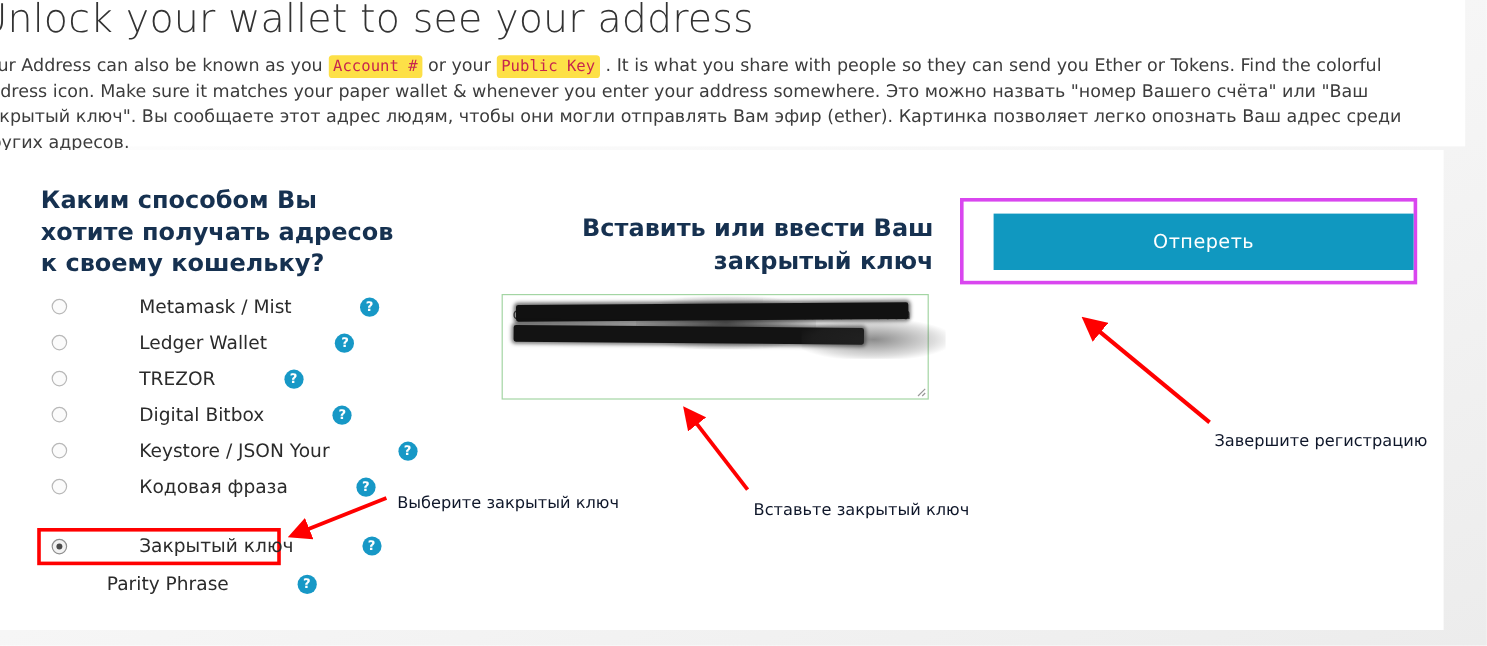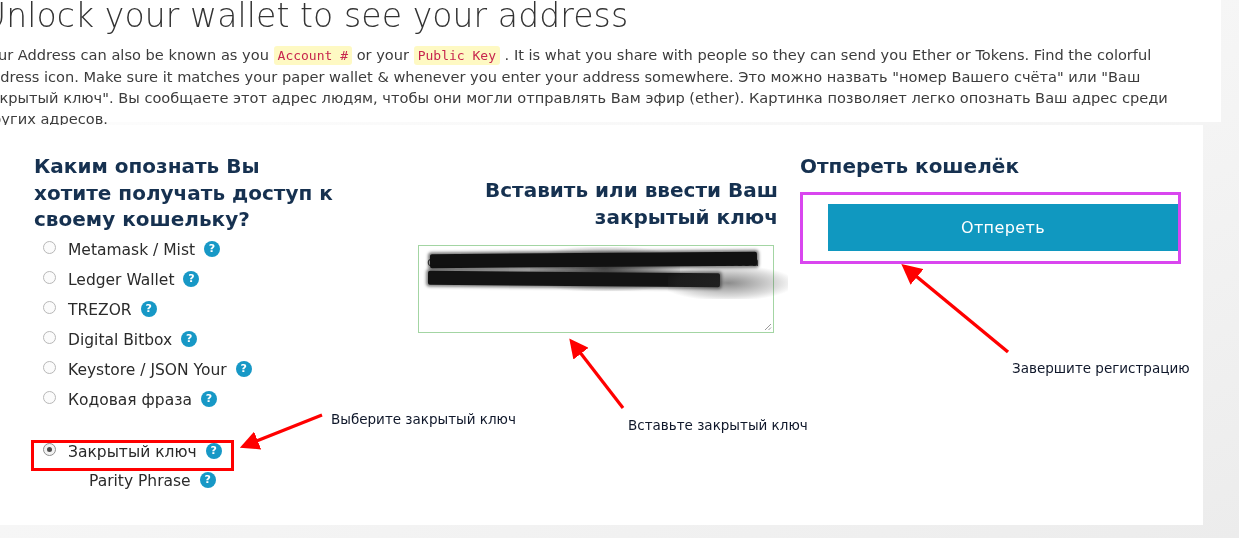--- a/index.html
+++ b/index.html
@@ -49,21 +49,21 @@
     width: 1225px;
     font-size: 14.6px;
     line-height: 21px;
     color: #3c3c3c;
     font-weight: 400;
   }
   .code-chip {
     font-family: "DejaVu Sans Mono", "Liberation Mono", monospace;
     font-size: 13px;
     color: #c7254e;
-    background: #fef9c3;
+    background: #fde047;
     padding: 2px 4px;
     border-radius: 3px;
     white-space: nowrap;
   }
 
   
   .content-card {
     position: absolute;
     left: -18px;
     top: 125px;
@@ -101,22 +101,24 @@
     font-family: "DejaVu Sans", "Liberation Sans", sans-serif;
   }
   .col-heading.mid { line-height: 27px; text-align: right; }
 
   
   .radio-list {
     margin-top: 6px;
   }
   .radio-row {
     display: flex;
+    align-items: center;
     height: 30px;
     padding-left: 9px;
+    gap: 48px;
   }
   .radio-row.selected-wrap {
     border: 3px solid #ff0000;
     box-sizing: border-box;
     width: 203px;
     height: 31px;
     margin-left: -3px;
     padding-left: 9px;
     margin-top: 19px;
     margin-bottom: 1px;
@@ -286,21 +288,21 @@
       <span class="code-chip">Account #</span>
       <span>or your</span>
       <span class="code-chip">Public Key</span>
       <span>. It is what you share with people so they can send you Ether or Tokens. Find the colorful address icon. Make sure it matches your paper wallet &amp; whenever you enter your address somewhere. Это можно назвать "номер Вашего счёта" или "Ваш открытый ключ". Вы сообщаете этот адрес людям, чтобы они могли отправлять Вам эфир (ether). Картинка позволяет легко опознать Ваш адрес среди других адресов.</span>
     </div>
   </div>
 
   <div class="content-card">
 
     <div class="col-left">
-      <div class="col-heading">Каким опознать Вы хотите получать доступ к своему кошельку?</div>
+      <div class="col-heading">Каким способом Вы хотите получать адресов к своему кошельку?</div>
       <div class="radio-list">
           <div class="radio-row">
             <span class="radio-dot"></span>
             <span class="radio-label">Metamask / Mist</span>
             <span class="help-icon">?</span>
           </div>
           <div class="radio-row">
             <span class="radio-dot"></span>
             <span class="radio-label">Ledger Wallet</span>
             <span class="help-icon">?</span>
@@ -345,21 +347,20 @@
         <div class="redaction redact-1"></div>
         <div class="redaction redact-2"></div>
         <div class="redaction smudge-b"></div>
         <svg class="resize-grip" viewBox="0 0 11 11">
           <path d="M10 4 L4 10 M10 7.5 L7.5 10" stroke="#999" stroke-width="1" fill="none"></path>
         </svg>
       </div>
     </div>
 
     <div class="col-right">
-      <div class="col-heading">Отпереть кошелёк</div>
       <div class="unlock-box">
         <button class="unlock-btn">Отпереть</button>
       </div>
     </div>
 
   </div>
 
   <svg class="arrow-layer" viewBox="0 0 1239 538">
     <defs>
       <marker id="ahead" markerWidth="6" markerHeight="6" refX="4.6" refY="3" orient="auto">

